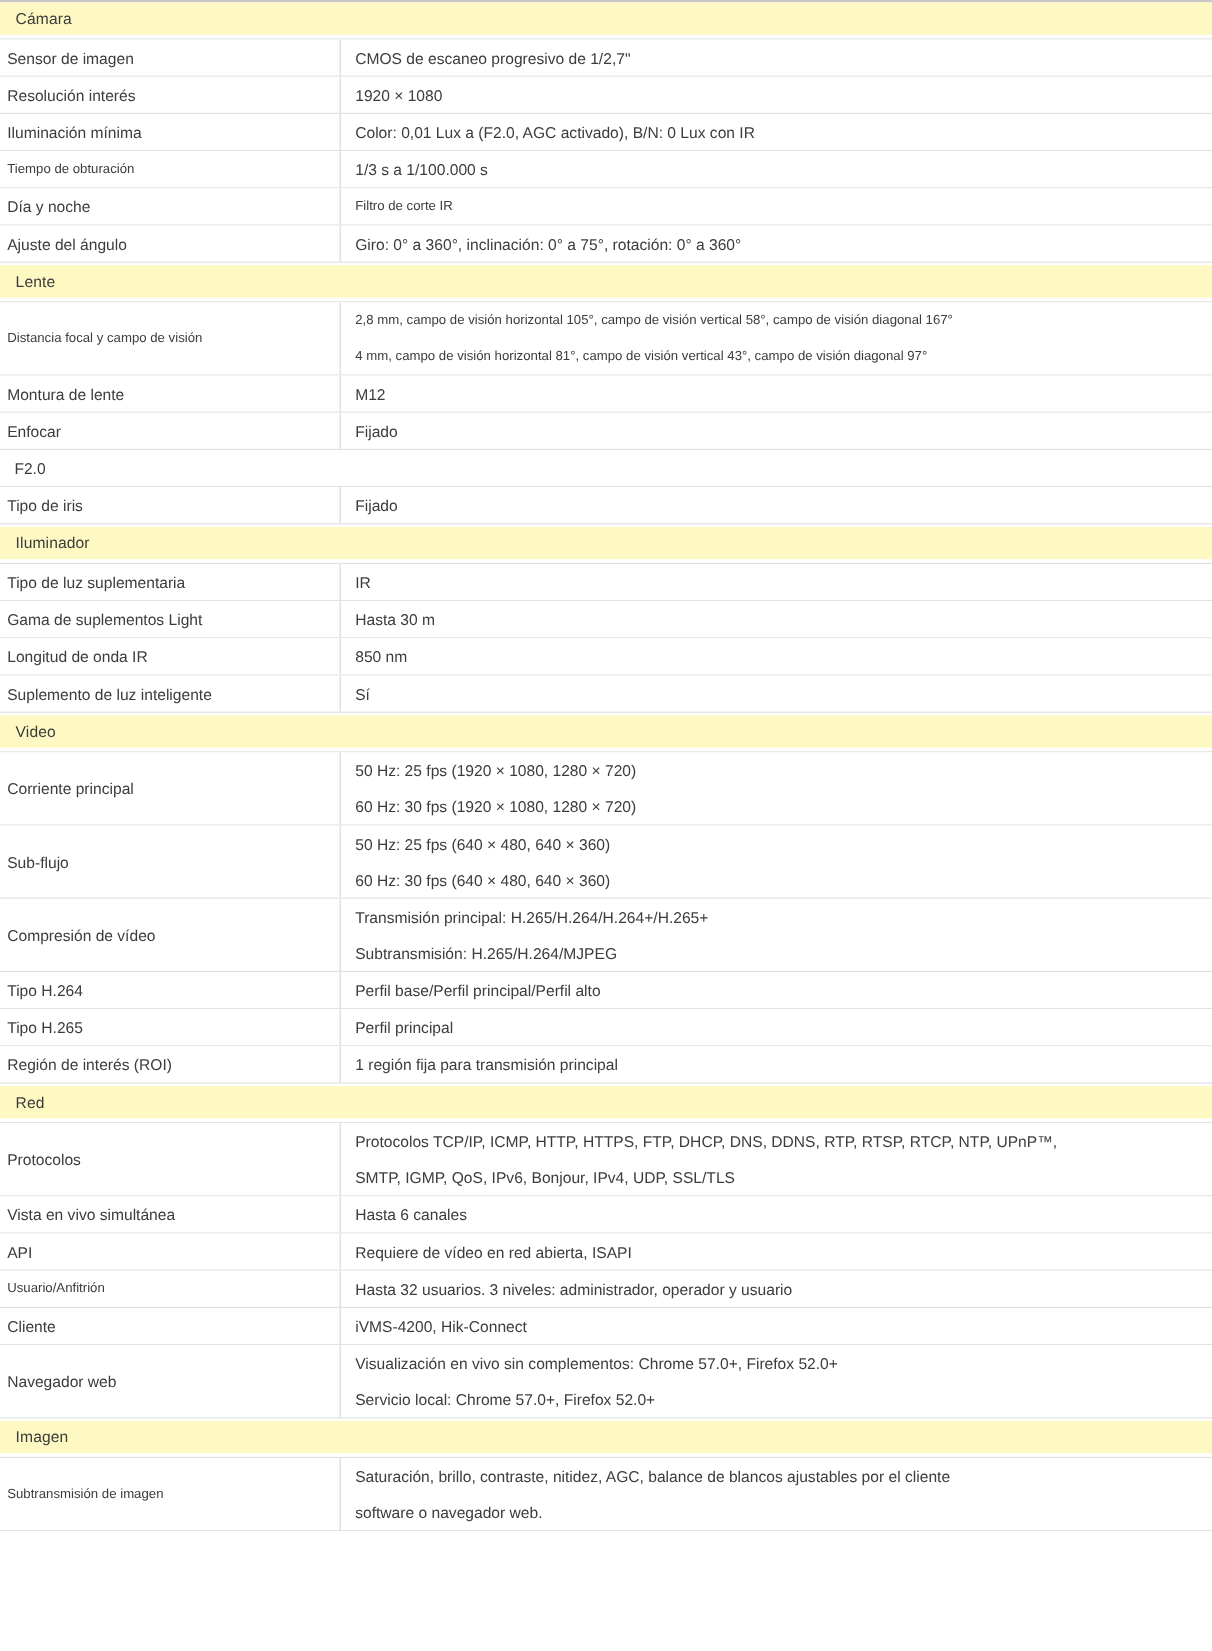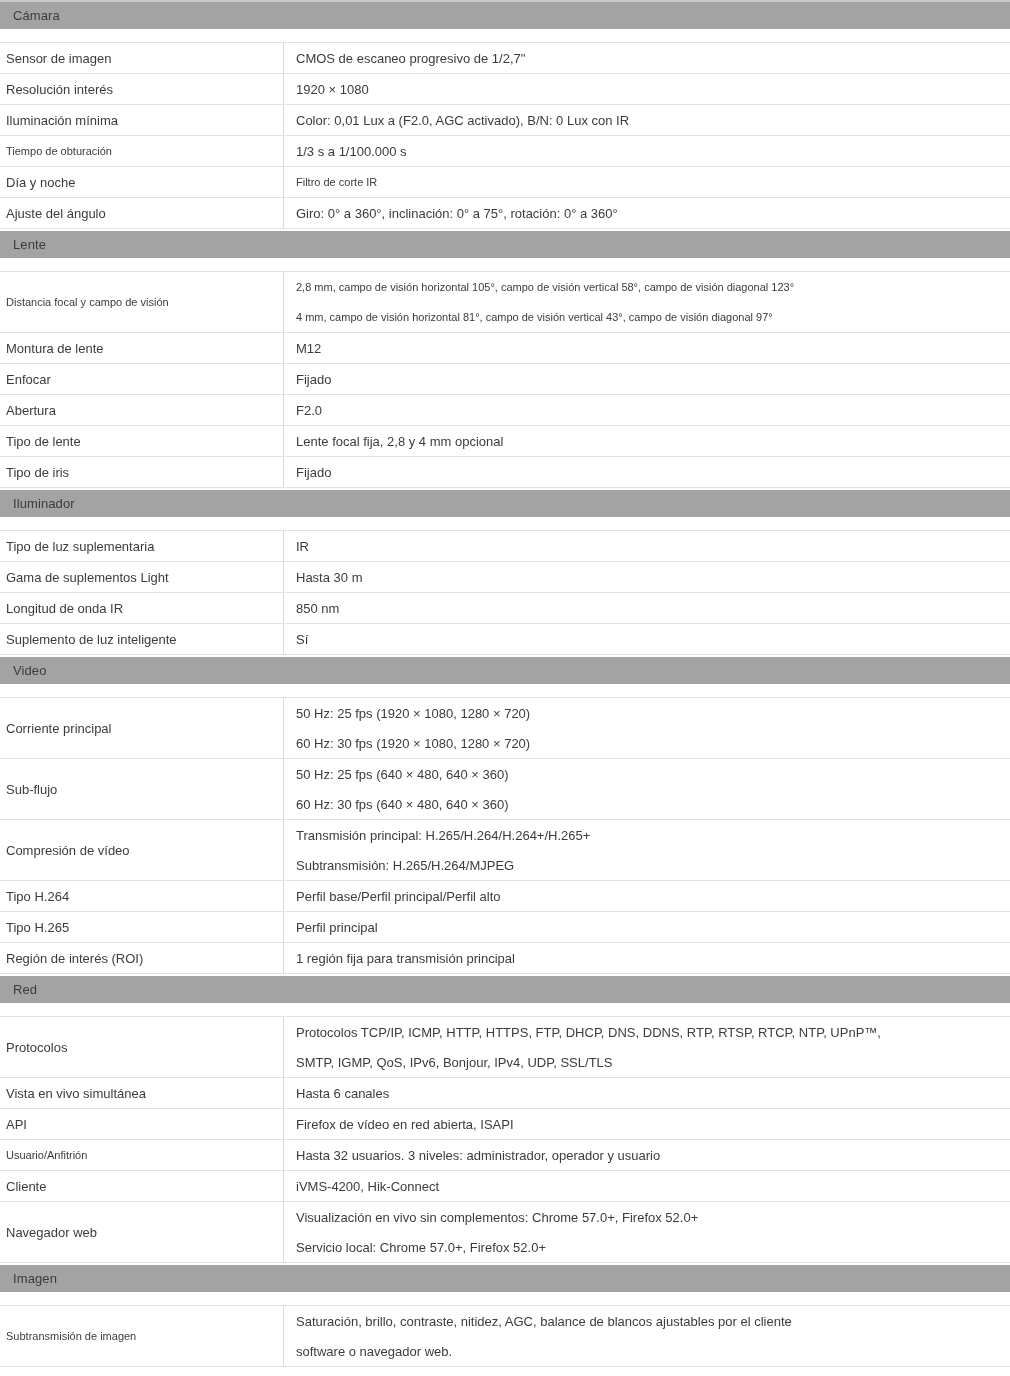--- a/index.html
+++ b/index.html
@@ -11,25 +11,25 @@
     color: #3c3c3c;
   }
   .spec-table {
     width: 1010px;
     border-top: 2px solid #c8c8c8;
     box-sizing: border-box;
   }
   .spec-section { width: 100%; }
   .section-header {
     height: 27px;
-    background: #a3a3a3;
+    background: #fef9c3;
     display: flex;
     align-items: center;
     padding-left: 13px;
-    margin: 2px 0 13px 0;
+    margin: 2px 0 3px 0;
     box-sizing: border-box;
   }
   .spec-section:first-child .section-header { margin-top: 0; }
   .section-title {
     font-size: 13px;
     color: #3c3c3c;
     letter-spacing: 0.1px;
   }
   .rows-group { border-top: 1px solid #e2e2e2; }
   .spec-row {
@@ -113,46 +113,39 @@
       </div>
     </div>
     <div class="spec-section">
       <div class="section-header">
         <span class="section-title">Lente</span>
       </div>
       <div class="rows-group">
         <div class="spec-row">
           <div class="label-cell small">Distancia focal y campo de visión</div>
           <div class="value-cell">
-            <div class="vline size-m">2,8 mm, campo de visión horizontal 105°, campo de visión vertical 58°, campo de visión diagonal 123°</div>
+            <div class="vline size-m">2,8 mm, campo de visión horizontal 105°, campo de visión vertical 58°, campo de visión diagonal 167°</div>
             <div class="vline size-m">4 mm, campo de visión horizontal 81°, campo de visión vertical 43°, campo de visión diagonal 97°</div>
           </div>
         </div>
         <div class="spec-row">
           <div class="label-cell">Montura de lente</div>
           <div class="value-cell">
             <div class="vline">M12</div>
           </div>
         </div>
         <div class="spec-row">
           <div class="label-cell">Enfocar</div>
           <div class="value-cell">
             <div class="vline">Fijado</div>
           </div>
         </div>
         <div class="spec-row">
-          <div class="label-cell">Abertura</div>
           <div class="value-cell">
             <div class="vline">F2.0</div>
-          </div>
-        </div>
-        <div class="spec-row">
-          <div class="label-cell">Tipo de lente</div>
-          <div class="value-cell">
-            <div class="vline">Lente focal fija, 2,8 y 4 mm opcional</div>
           </div>
         </div>
         <div class="spec-row">
           <div class="label-cell">Tipo de iris</div>
           <div class="value-cell">
             <div class="vline">Fijado</div>
           </div>
         </div>
       </div>
     </div>
@@ -247,21 +240,21 @@
         </div>
         <div class="spec-row">
           <div class="label-cell">Vista en vivo simultánea</div>
           <div class="value-cell">
             <div class="vline">Hasta 6 canales</div>
           </div>
         </div>
         <div class="spec-row">
           <div class="label-cell">API</div>
           <div class="value-cell">
-            <div class="vline">Firefox de vídeo en red abierta, ISAPI</div>
+            <div class="vline">Requiere de vídeo en red abierta, ISAPI</div>
           </div>
         </div>
         <div class="spec-row">
           <div class="label-cell small">Usuario/Anfitrión</div>
           <div class="value-cell">
             <div class="vline">Hasta 32 usuarios. 3 niveles: administrador, operador y usuario</div>
           </div>
         </div>
         <div class="spec-row">
           <div class="label-cell">Cliente</div>

